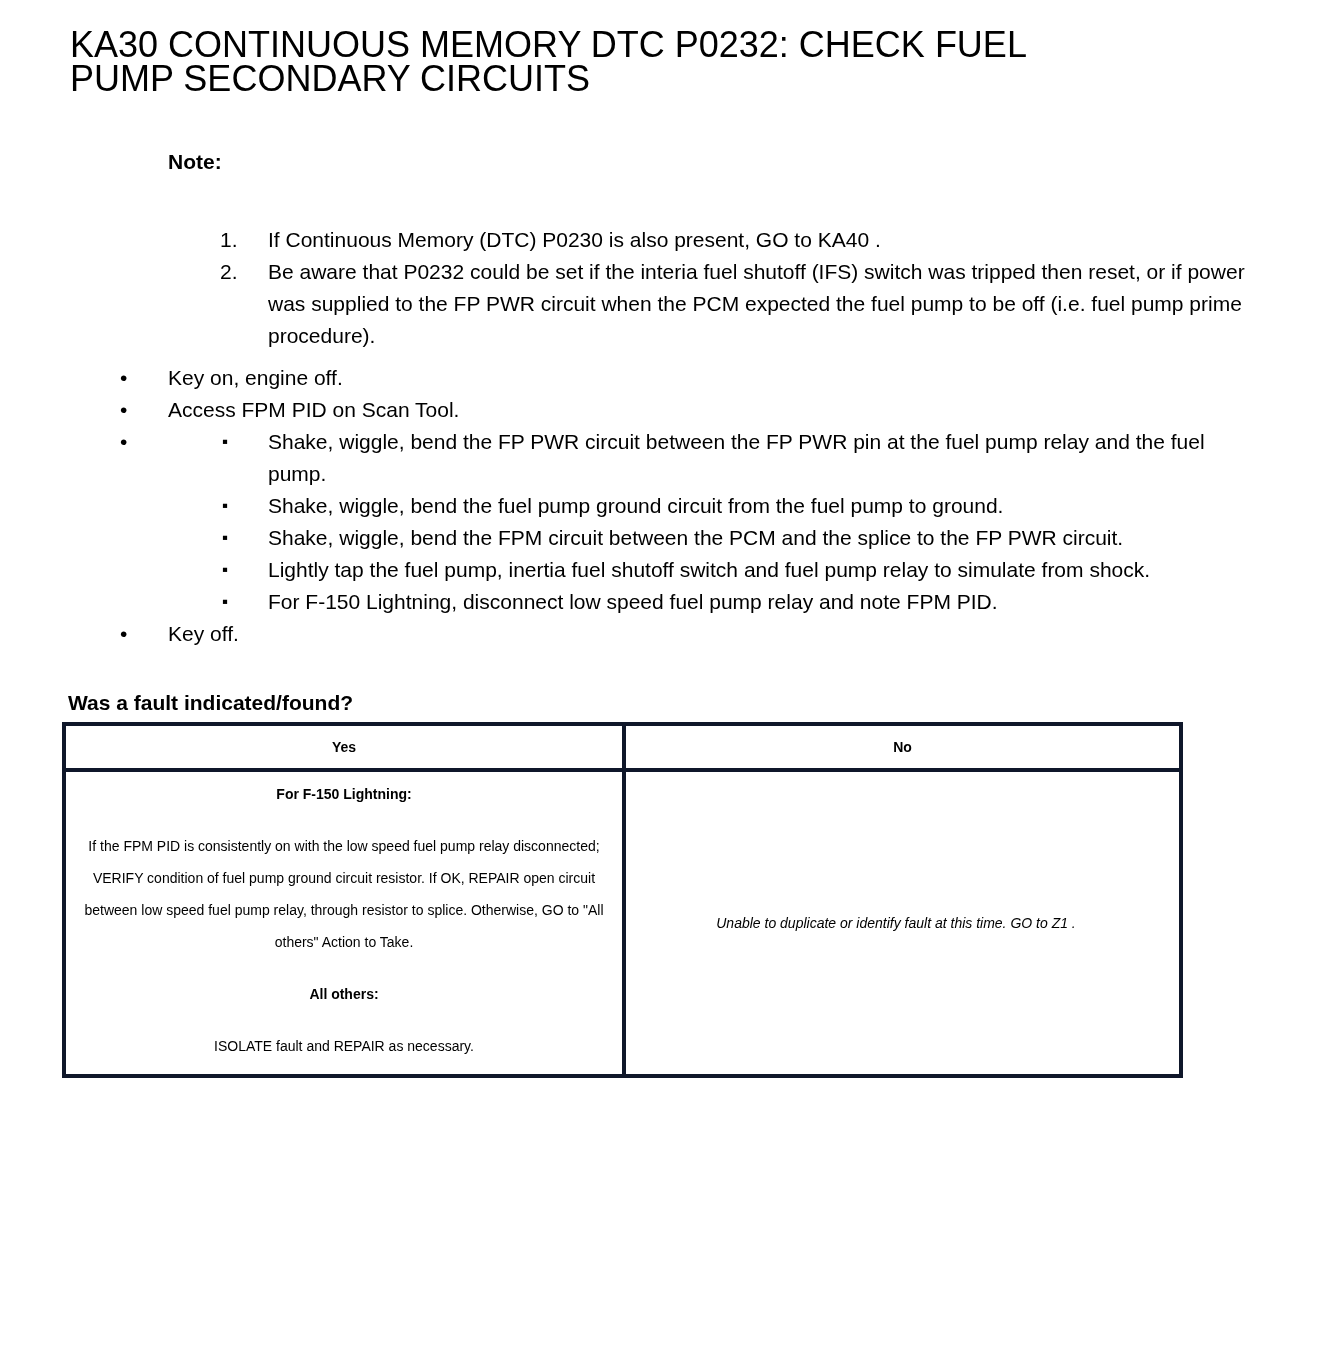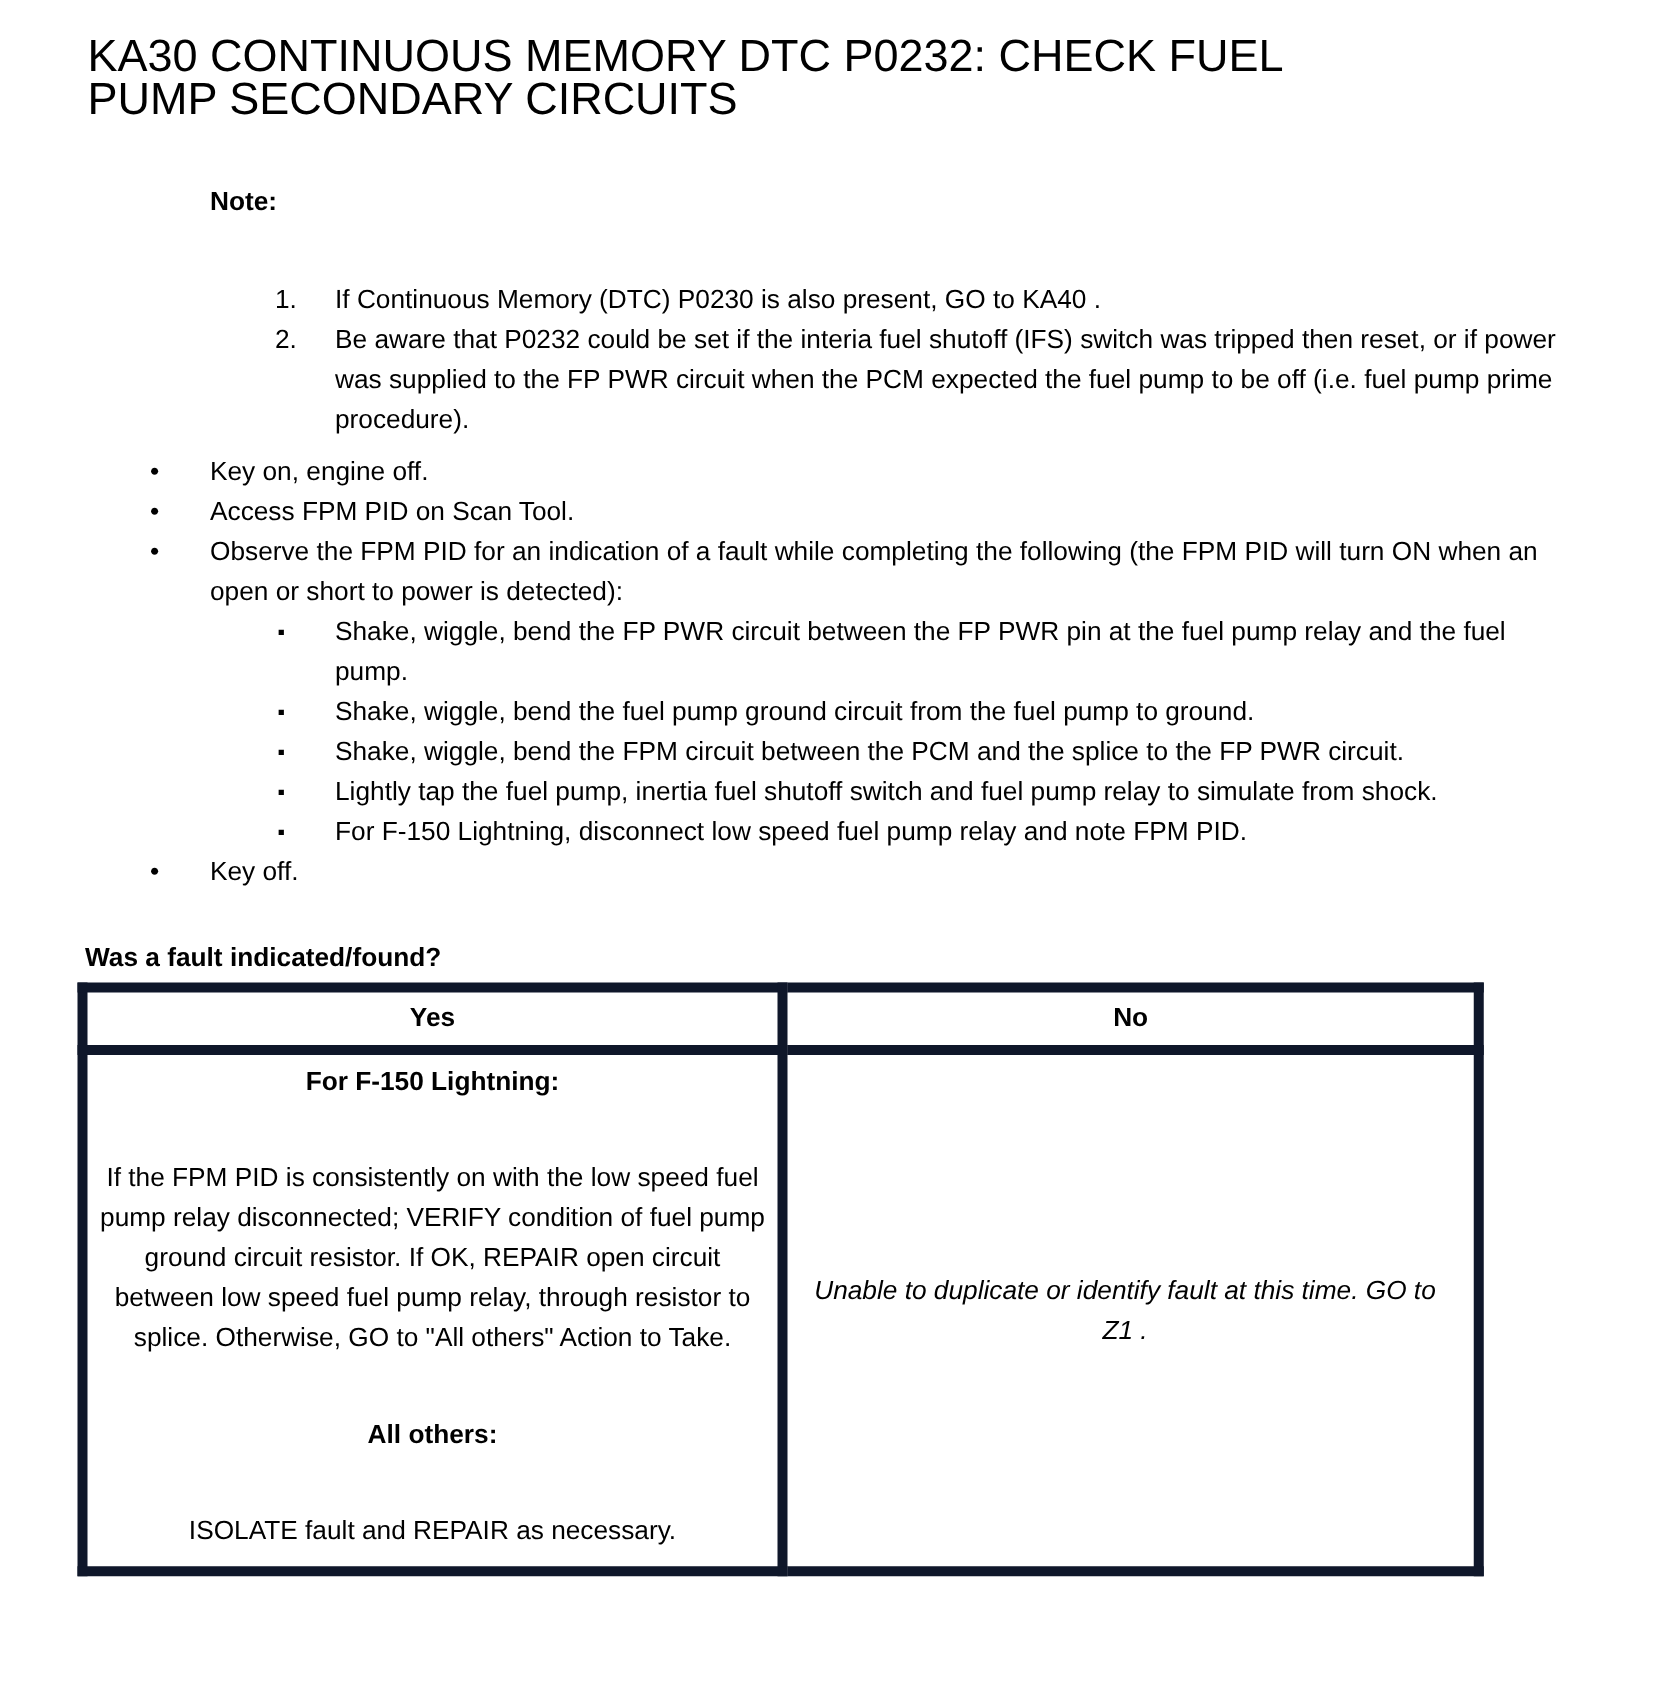--- a/index.html
+++ b/index.html
@@ -71,22 +71,22 @@
     line-height: 26px;
   }
   table.decision {
     border-collapse: collapse;
     table-layout: fixed;
     margin: 6px 0 0 62px;
     width: 1117px;
   }
   table.decision th,
   table.decision td {
-    border: 8px solid #0f172a;
-    font-size: 21px;
+    border: 4px solid #0f172a;
+    font-size: 14px;
   }
   table.decision th {
     font-weight: bold;
     text-align: center;
     height: 42px;
     padding: 0;
   }
   td.cell-yes {
     vertical-align: top;
     padding: 6px 8px 12px 8px;
@@ -95,21 +95,21 @@
   td.cell-no {
     vertical-align: middle;
     padding: 6px 10px;
     font-style: italic;
   }
   .cell-yes p, .cell-no p {
     margin: 0;
     text-align: center;
   }
   .cell-yes .gap-above {
-    margin-top: 45px;
+    margin-top: 20px;
   }
   .bold {
     font-weight: bold;
   }
   .cell-no .no-text {
     width: 520px;
   }
 </style>
 </head>
 <body>
@@ -134,21 +134,20 @@
     <span class="b-marker">•</span>
     <span class="b-txt">Key on, engine off.</span>
   </div>
   <div class="b-item">
     <span class="b-marker">•</span>
     <span class="b-txt">Access FPM PID on Scan Tool.</span>
   </div>
   <div class="b-item">
     <span class="b-marker">•</span>
     <span class="b-txt">
-      <span>Observe the FPM PID for an indication of a fault while completing the following (the FPM PID will turn ON when an open or short to power is detected):</span>
       <span class="sub-list" style="display:block;">
         <span class="sub-item">
           <span class="s-marker">▪</span>
           <span class="s-txt">Shake, wiggle, bend the FP PWR circuit between the FP PWR pin at the fuel pump relay and the fuel pump.</span>
         </span>
         <span class="sub-item">
           <span class="s-marker">▪</span>
           <span class="s-txt">Shake, wiggle, bend the fuel pump ground circuit from the fuel pump to ground.</span>
         </span>
         <span class="sub-item">

